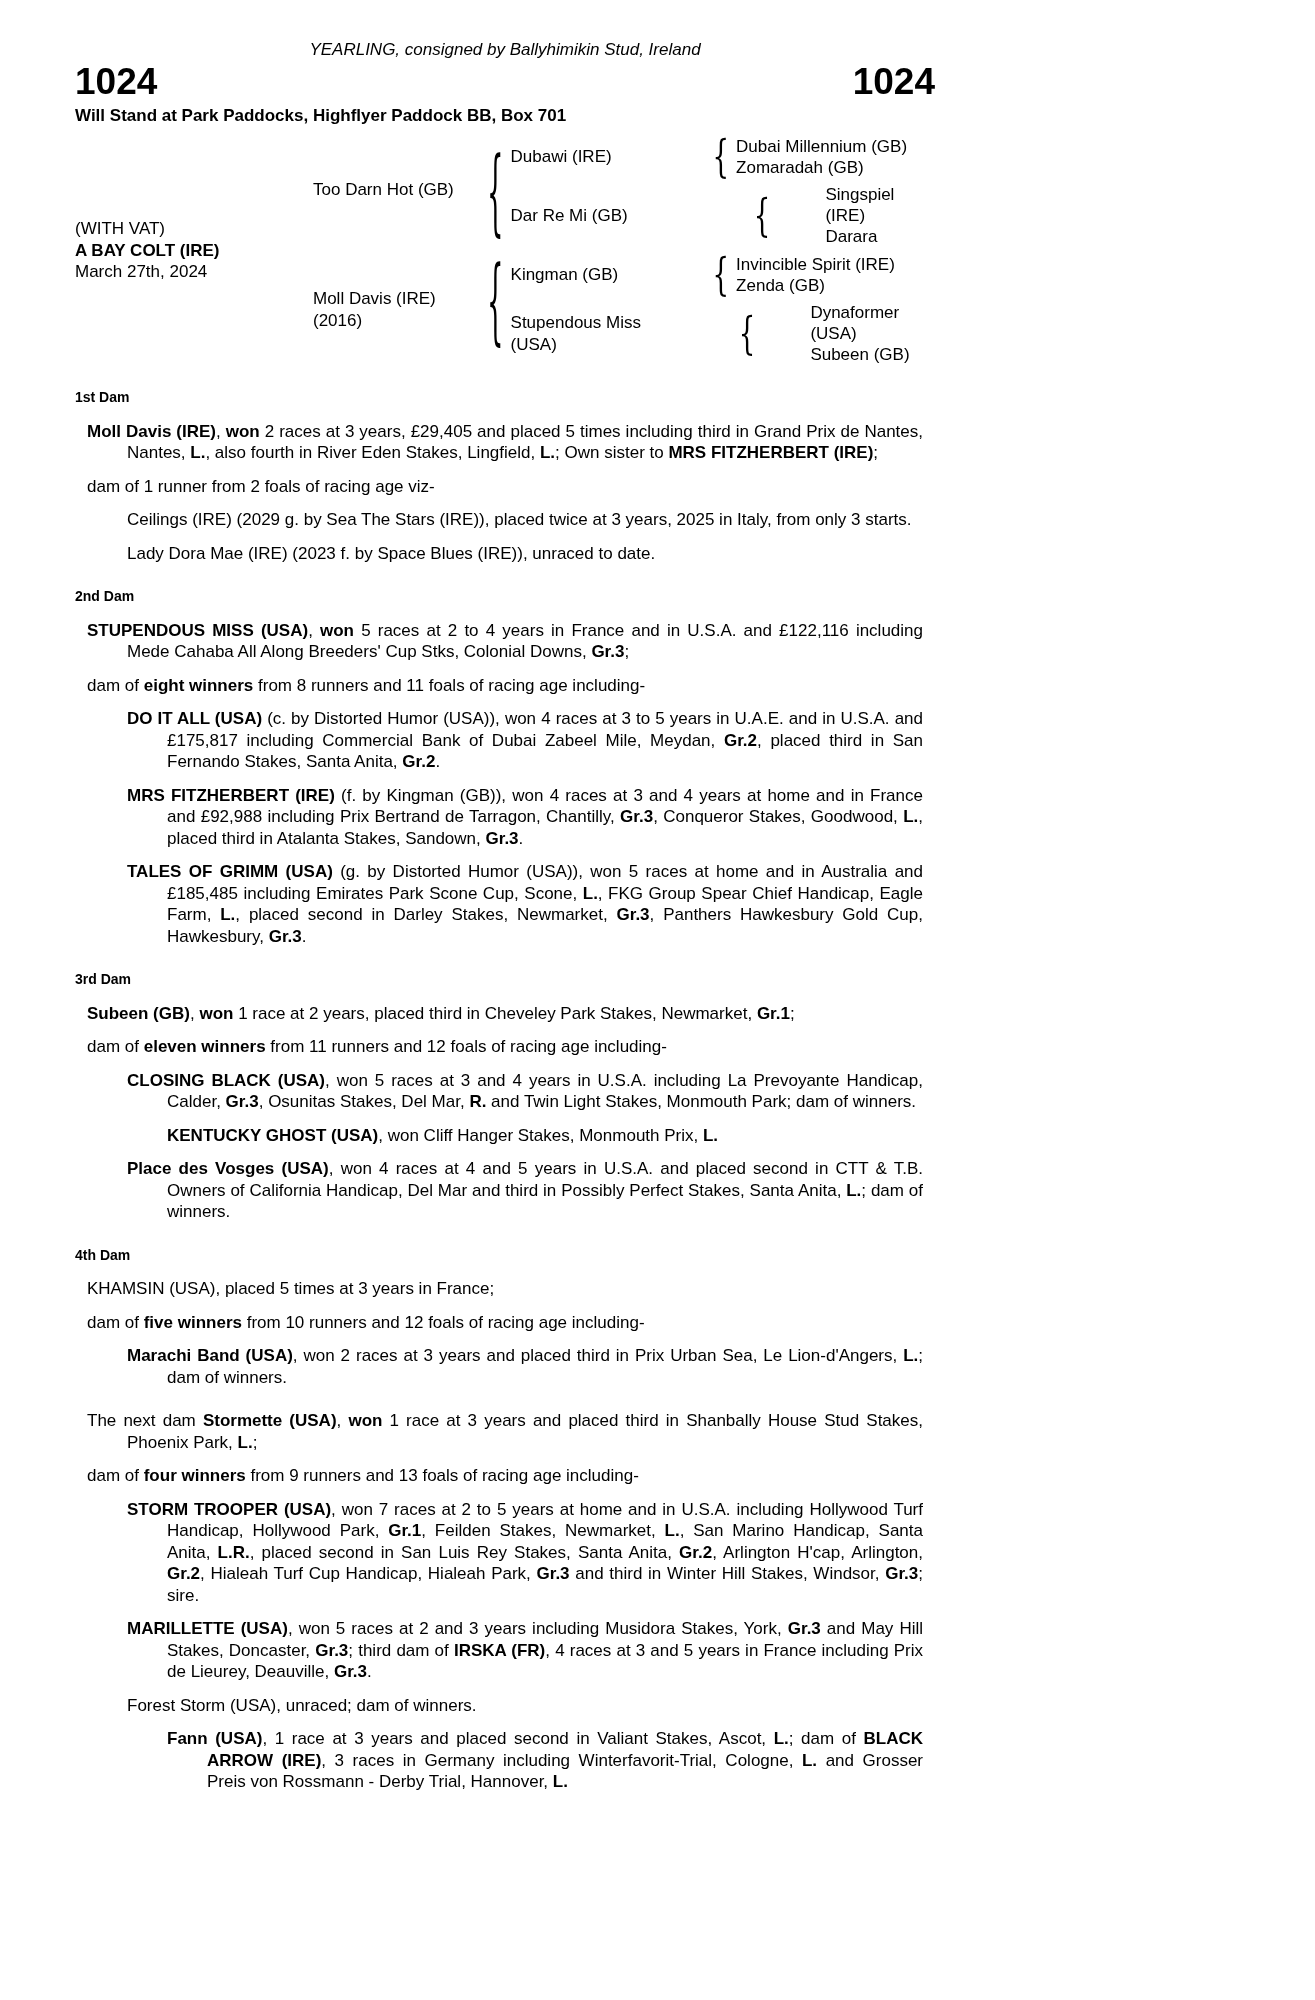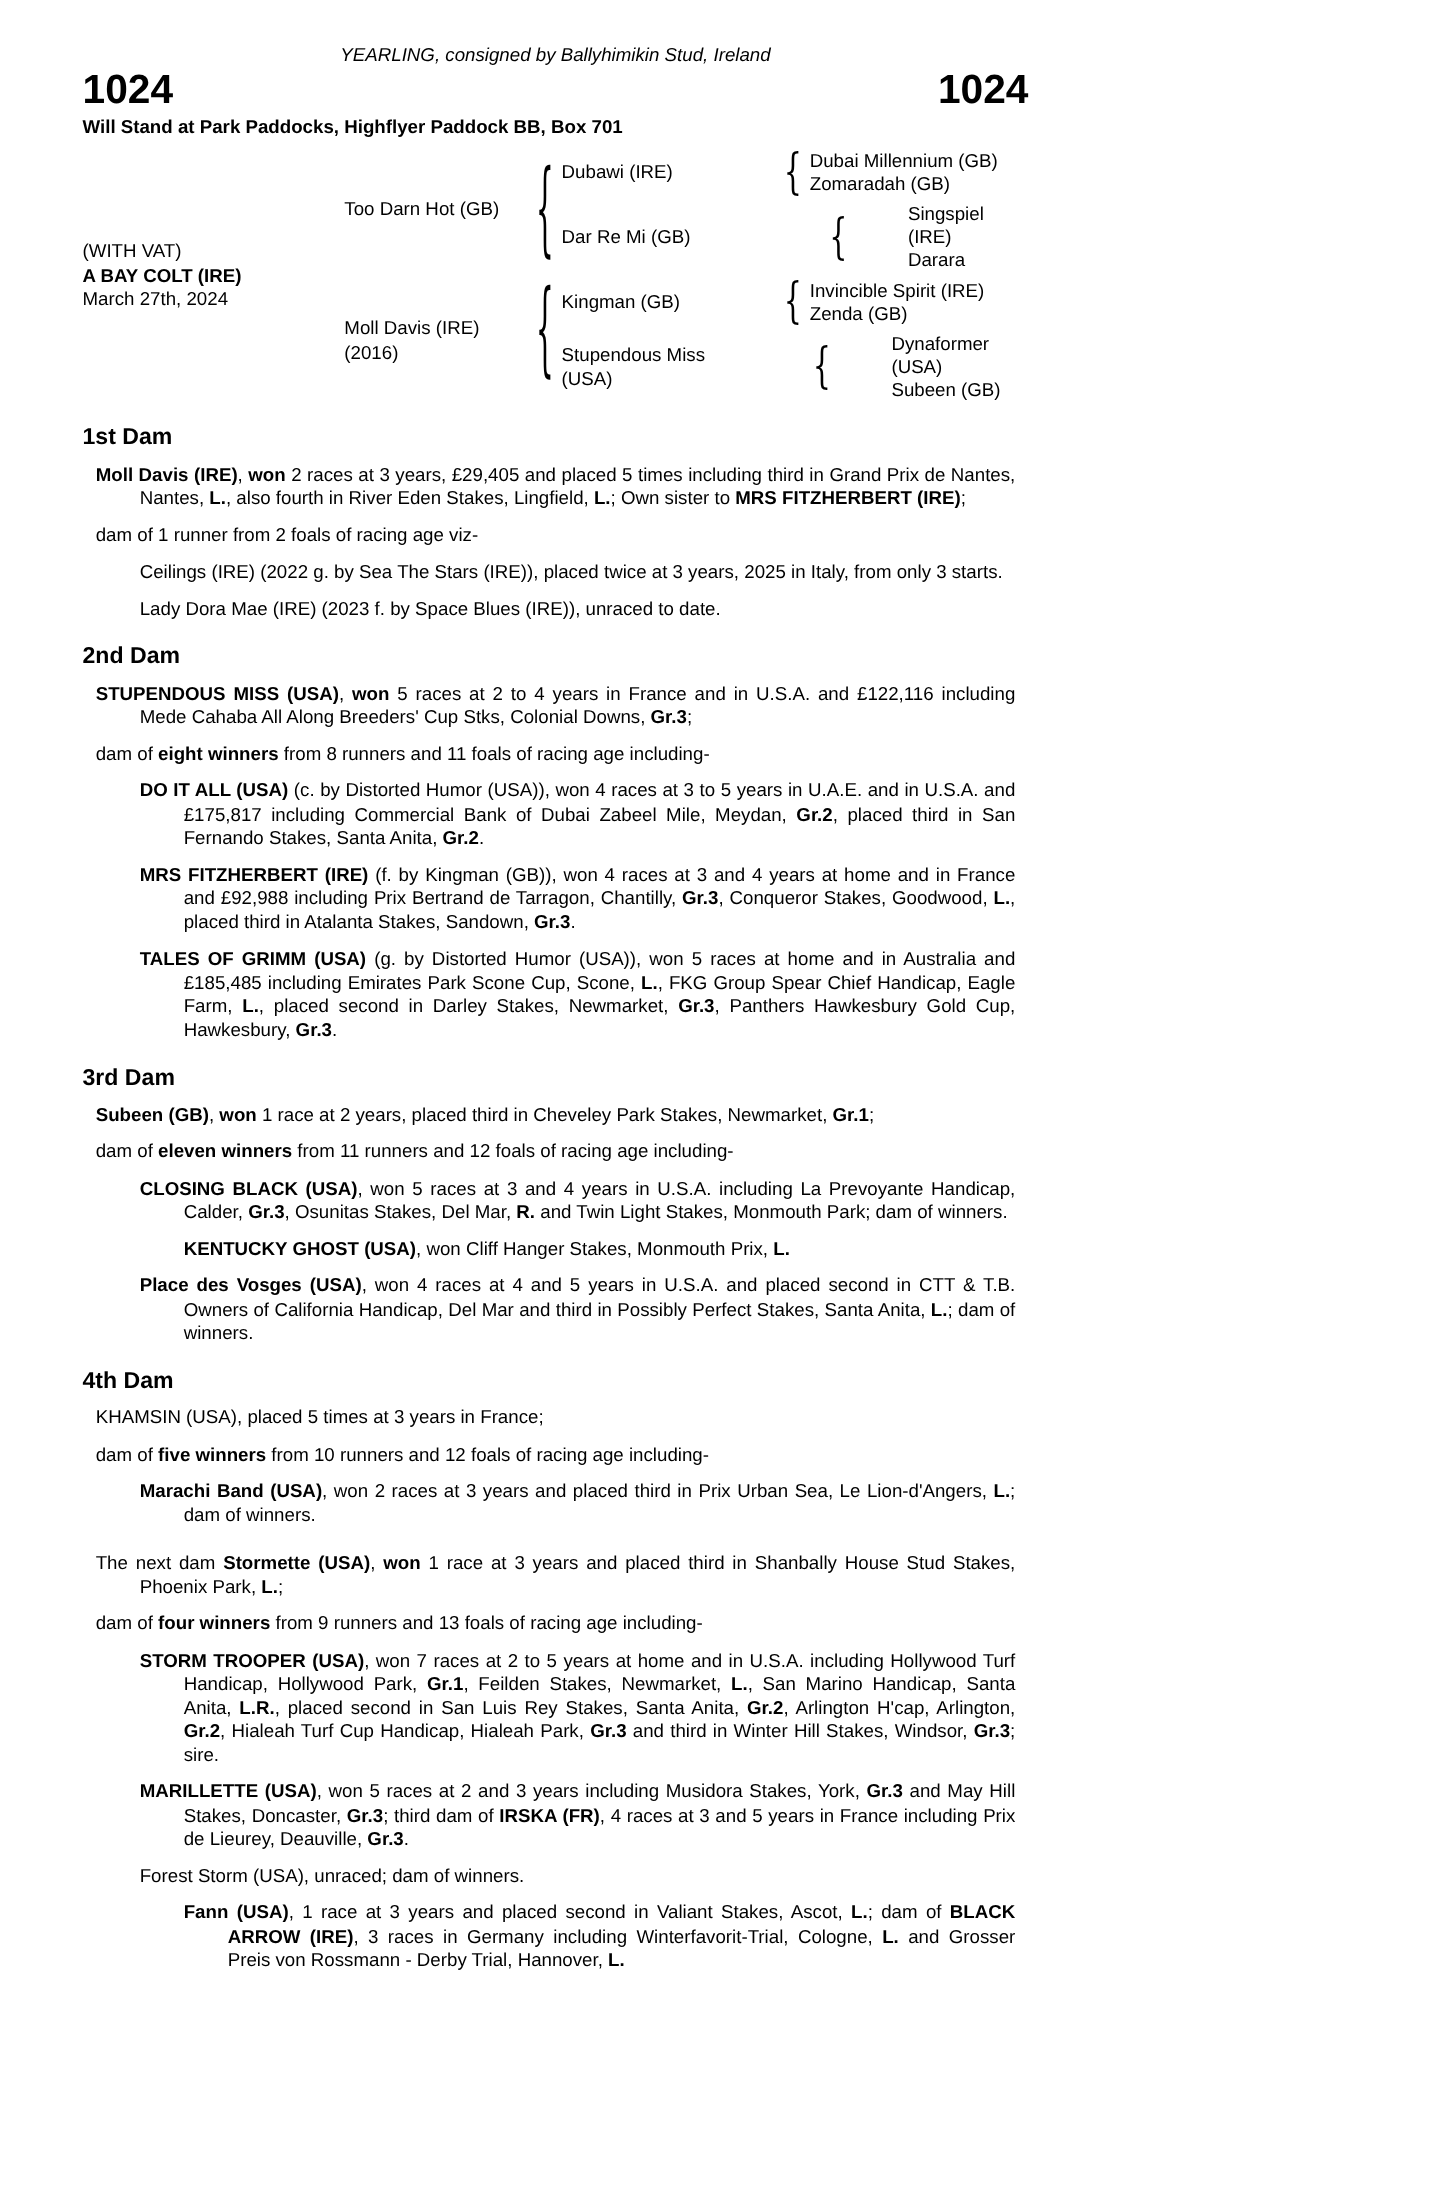--- a/index.html
+++ b/index.html
@@ -35,21 +35,21 @@
   .brace-4 { transform:scaleY(3.6); }
 
   .noms { display:flex; font-weight:bold; margin-top:16px; }
   .nom-ebf { margin-left:115px; }
   .nom-bc  { margin-left:102px; }
   .nom-ire { margin-left:96px; }
 
   
   .catalogue-body { margin-top:6px; }
   .dam-section { margin-top:22px; }
-  .dam-heading { font-weight:bold; font-size:21px; margin:0; }
+  .dam-heading { font-weight:bold; font-size:14px; margin:0; }
   .para { margin:12px; text-align:justify; }
   .level-0 { padding-left:40px;  text-indent:-40px; }
   .level-1 { padding-left:80px;  text-indent:-40px; }
   .level-2 { padding-left:120px; text-indent:-40px; }
   .b { font-weight:bold; }
 </style>
 </head>
 <body>
 
 <div class="page">
@@ -127,21 +127,21 @@
 
     </div>
   </div>
 
 
   <div class="catalogue-body">
       <section class="dam-section">
         <h2 class="dam-heading">1st Dam</h2>
         <p class="para level-0"><span class="b">Moll Davis (IRE)</span><span class="">, </span><span class="b">won</span><span class=""> 2 races at 3 years, £29,405 and placed 5 times including third in Grand Prix de Nantes, Nantes, </span><span class="b">L.</span><span class="">, also fourth in River Eden Stakes, Lingfield, </span><span class="b">L.</span><span class="">; Own sister to </span><span class="b">MRS FITZHERBERT (IRE)</span><span class="">;</span></p>
         <p class="para level-0"><span class="">dam of 1 runner from 2 foals of racing age viz-</span></p>
-        <p class="para level-1"><span class="">Ceilings (IRE) (2022 g. by Sea The Stars (IRE)), placed twice at 3 years, 2025 in Italy, from only 3 starts.</span></p>
+        <p class="para level-1"><span class="">Ceilings (IRE) (2029 g. by Sea The Stars (IRE)), placed twice at 3 years, 2025 in Italy, from only 3 starts.</span></p>
         <p class="para level-1"><span class="">Lady Dora Mae (IRE) (2023 f. by Space Blues (IRE)), unraced to date.</span></p>
       </section>
       <section class="dam-section">
         <h2 class="dam-heading">2nd Dam</h2>
         <p class="para level-0"><span class="b">STUPENDOUS MISS (USA)</span><span class="">, </span><span class="b">won</span><span class=""> 5 races at 2 to 4 years in France and in U.S.A. and £122,116 including Mede Cahaba All Along Breeders' Cup Stks, Colonial Downs, </span><span class="b">Gr.3</span><span class="">;</span></p>
         <p class="para level-0"><span class="">dam of </span><span class="b">eight winners</span><span class=""> from 8 runners and 11 foals of racing age including-</span></p>
         <p class="para level-1"><span class="b">DO IT ALL (USA)</span><span class=""> (c. by Distorted Humor (USA)), won 4 races at 3 to 5 years in U.A.E. and in U.S.A. and £175,817 including Commercial Bank of Dubai Zabeel Mile, Meydan, </span><span class="b">Gr.2</span><span class="">, placed third in San Fernando Stakes, Santa Anita, </span><span class="b">Gr.2</span><span class="">.</span></p>
         <p class="para level-1"><span class="b">MRS FITZHERBERT (IRE)</span><span class=""> (f. by Kingman (GB)), won 4 races at 3 and 4 years at home and in France and £92,988 including Prix Bertrand de Tarragon, Chantilly, </span><span class="b">Gr.3</span><span class="">, Conqueror Stakes, Goodwood, </span><span class="b">L.</span><span class="">, placed third in Atalanta Stakes, Sandown, </span><span class="b">Gr.3</span><span class="">.</span></p>
         <p class="para level-1"><span class="b">TALES OF GRIMM (USA)</span><span class=""> (g. by Distorted Humor (USA)), won 5 races at home and in Australia and £185,485 including Emirates Park Scone Cup, Scone, </span><span class="b">L.</span><span class="">, FKG Group Spear Chief Handicap, Eagle Farm, </span><span class="b">L.</span><span class="">, placed second in Darley Stakes, Newmarket, </span><span class="b">Gr.3</span><span class="">, Panthers Hawkesbury Gold Cup, Hawkesbury, </span><span class="b">Gr.3</span><span class="">.</span></p>
       </section>

